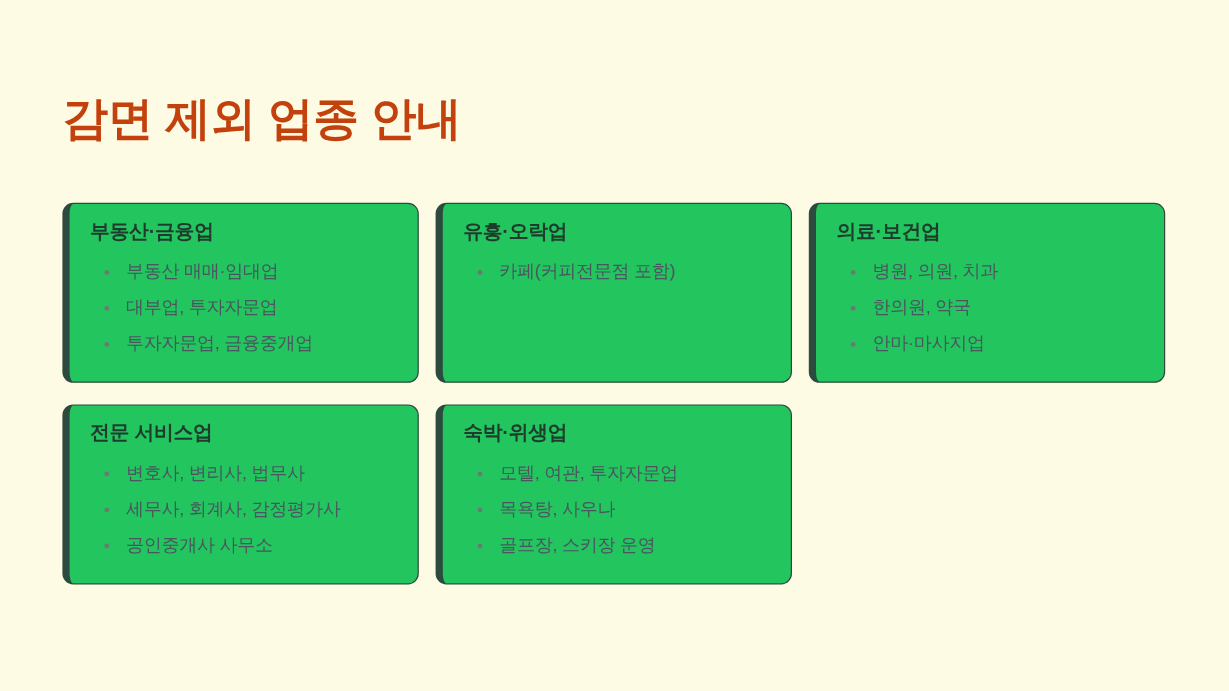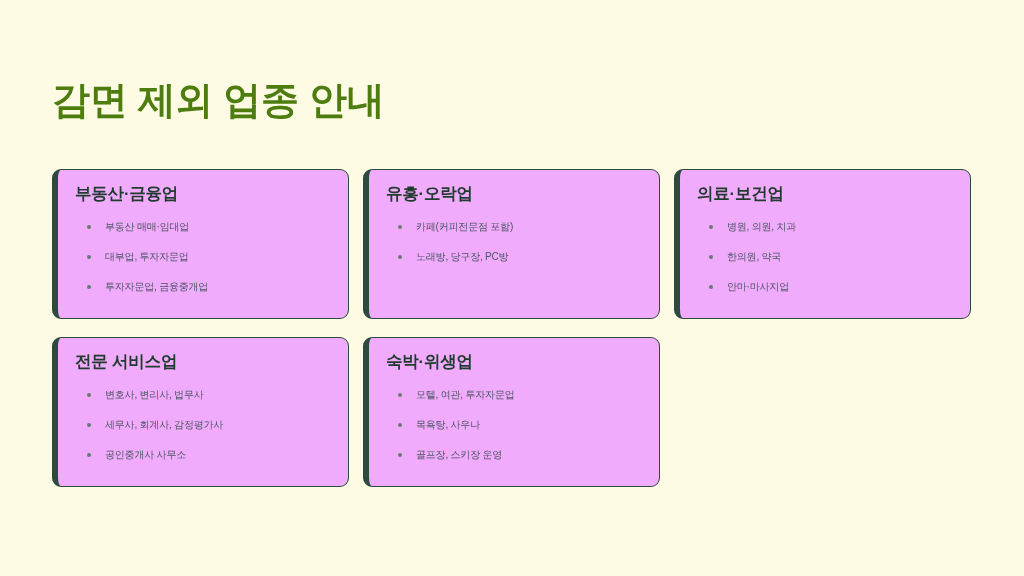--- a/index.html
+++ b/index.html
@@ -20,41 +20,41 @@
     height: 576px;
     box-sizing: border-box;
   }
 
   .page-title {
     position: absolute;
     left: 52px;
     top: 78px;
     font-size: 38px;
     font-weight: bold;
-    color: #4d7c0f;
+    color: #c2410c;
     letter-spacing: -0.3px;
     line-height: 1.2;
     white-space: nowrap;
   }
 
   .card-grid {
     position: absolute;
     left: 52px;
     top: 169px;
     width: 918px;
     display: grid;
     grid-template-columns: repeat(3, 297px);
     grid-template-rows: 150px 150px;
     column-gap: 14px;
     row-gap: 18px;
   }
 
   .card {
     box-sizing: border-box;
-    background: #f0abfc;
+    background: #22c55e;
     border: 1.5px solid #2d4a3e;
     border-left: 6px solid #2d4a3e;
     border-radius: 9px;
     padding: 12px 14px 10px 17px;
     position: relative;
   }
 
   .card.empty {
     border: none;
     background: transparent;
@@ -72,21 +72,21 @@
 
   .bullet-list {
     list-style: none;
     margin: 0;
     padding: 0;
   }
 
   .bullet-item {
     position: relative;
     padding-left: 30px;
-    font-size: 10px;
+    font-size: 15px;
     color: #4a5560;
     line-height: 30px;
     height: 30px;
     letter-spacing: -0.2px;
     white-space: nowrap;
   }
 
   .bullet-dot {
     position: absolute;
     left: 12px;
@@ -123,24 +123,20 @@
         </li>
       </ul>
     </div>
 
     <div class="card">
       <div class="card-title">유흥·오락업</div>
       <ul class="bullet-list">
         <li class="bullet-item">
           <span class="bullet-dot"></span>
           <span>카페(커피전문점 포함)</span>
-        </li>
-        <li class="bullet-item">
-          <span class="bullet-dot"></span>
-          <span>노래방, 당구장, PC방</span>
         </li>
       </ul>
     </div>
 
     <div class="card">
       <div class="card-title">의료·보건업</div>
       <ul class="bullet-list">
         <li class="bullet-item">
           <span class="bullet-dot"></span>
           <span>병원, 의원, 치과</span>

